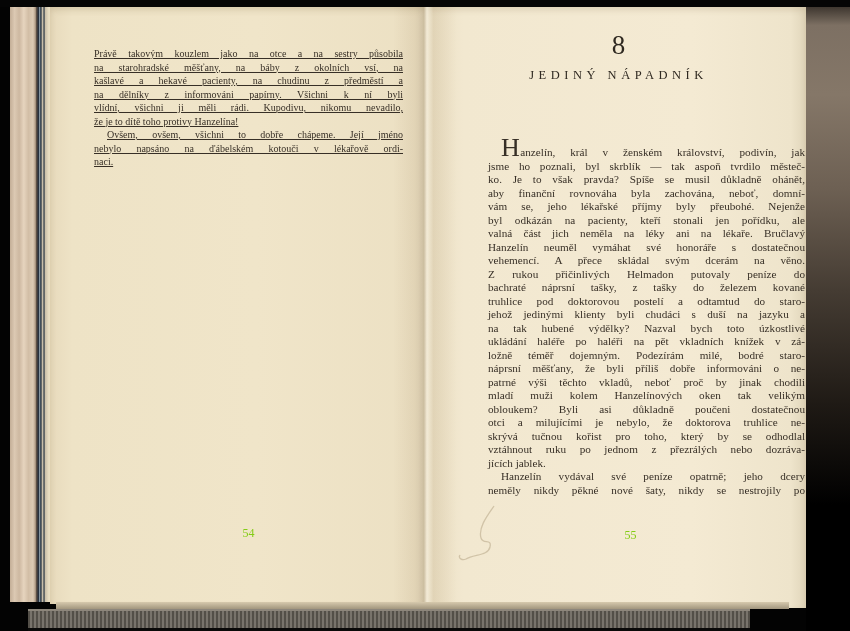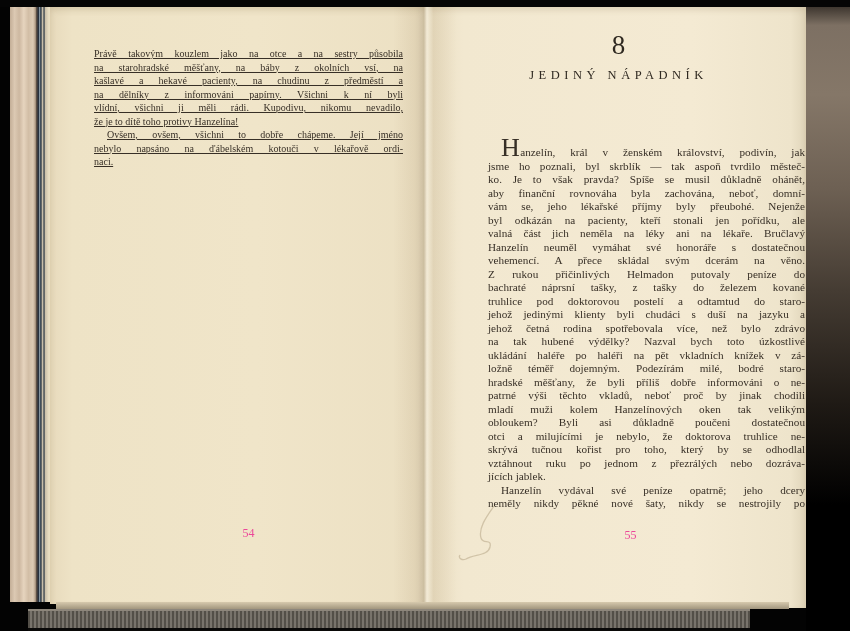--- a/index.html
+++ b/index.html
@@ -59,21 +59,21 @@
   
   .textblock{position:absolute;color:#372f26;}
   .left-text{left:94px;top:47px;width:309px;font-size:10px;text-decoration:underline;}
   .right-text{left:472px;top:146px;width:317px;font-size:11.2px;margin-left:16px;}
   .tline{height:13.5px;line-height:13.5px;text-align:justify;}
   .tline::after{content:"";display:inline-block;width:100%;height:0;}
   .lastline{text-align:left;}
   .lastline::after{content:none;}
   .indent{text-indent:13px;}
   .initial{font-size:26px;line-height:1px;letter-spacing:.5px;}
-  .pagenum{position:absolute;font-size:12px;color:#ec4899;text-align:center;}
+  .pagenum{position:absolute;font-size:12px;color:#84cc16;text-align:center;}
   .pn-left{left:94px;top:526px;width:309px;}
   .pn-right{left:472px;top:528px;width:317px;}
   .chapter-head{position:absolute;left:460px;top:30px;width:317px;text-align:center;color:#2f2921;}
   .chapter-num{font-size:27px;line-height:30px;}
   .chapter-title{font-size:12.5px;letter-spacing:4.5px;margin-top:8px;white-space:nowrap;}
   .scribble{position:absolute;left:432px;top:500px;}
 </style>
 </head>
 <body>
 
@@ -112,25 +112,24 @@
     <div class="tline">aby finanční rovnováha byla zachována, neboť, domní-</div>
     <div class="tline">vám se, jeho lékařské příjmy byly přeubohé. Nejenže</div>
     <div class="tline">byl odkázán na pacienty, kteří stonali jen pořídku, ale</div>
     <div class="tline">valná část jich neměla na léky ani na lékaře. Bručlavý</div>
     <div class="tline">Hanzelín neuměl vymáhat své honoráře s dostatečnou</div>
     <div class="tline">vehemencí. A přece skládal svým dcerám na věno.</div>
     <div class="tline">Z rukou přičinlivých Helmadon putovaly peníze do</div>
     <div class="tline">bachraté náprsní tašky, z tašky do železem kované</div>
     <div class="tline">truhlice pod doktorovou postelí a odtamtud do staro-</div>
     <div class="tline">jehož jedinými klienty byli chudáci s duší na jazyku a</div>
-    <div class="tline">jehož četná rodina spotřebovala více, než bylo zdrávo</div>
     <div class="tline">na tak hubené výdělky? Nazval bych toto úzkostlivé</div>
     <div class="tline">ukládání haléře po haléři na pět vkladních knížek v zá-</div>
     <div class="tline">ložně téměř dojemným. Podezírám milé, bodré staro-</div>
-    <div class="tline">hradské měšťany, že byli příliš dobře informováni o ne-</div>
+    <div class="tline">náprsní měšťany, že byli příliš dobře informováni o ne-</div>
     <div class="tline">patrné výši těchto vkladů, neboť proč by jinak chodili</div>
     <div class="tline">mladí muži kolem Hanzelínových oken tak velikým</div>
     <div class="tline">obloukem? Byli asi důkladně poučeni dostatečnou</div>
     <div class="tline">otci a milujícími je nebylo, že doktorova truhlice ne-</div>
     <div class="tline">skrývá tučnou kořist pro toho, který by se odhodlal</div>
     <div class="tline">vztáhnout ruku po jednom z přezrálých nebo dozráva-</div>
     <div class="tline lastline">jících jablek.</div>
     <div class="tline indent">Hanzelín vydával své peníze opatrně; jeho dcery</div>
     <div class="tline">neměly nikdy pěkné nové šaty, nikdy se nestrojily po</div>
   </div>

